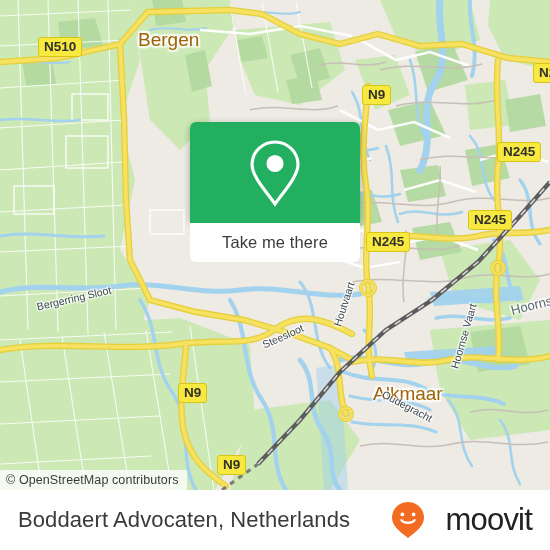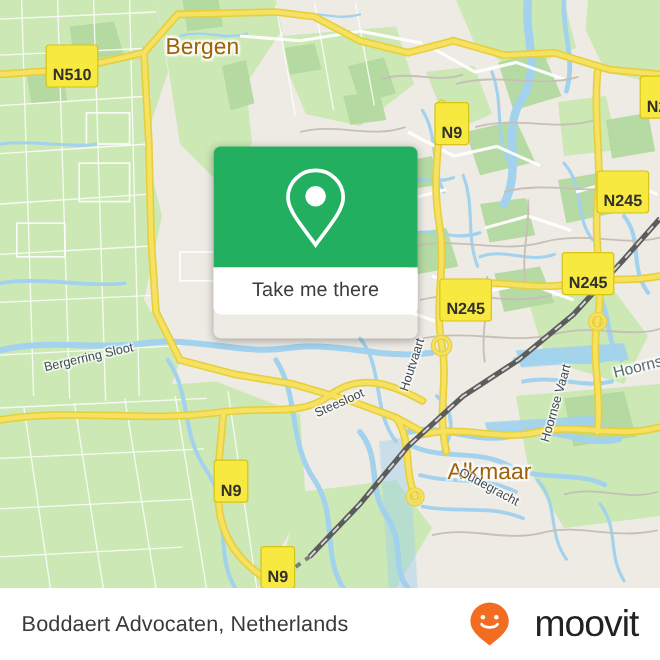--- a/index.html
+++ b/index.html
@@ -21,21 +21,21 @@
   #attribution {
     position:absolute; left:0; bottom:0;
     background:rgba(255,255,255,0.78);
     padding:3px 8px 3px 6px;
     font-size:12.5px; color:#3a3a3a; letter-spacing:0.1px;
     white-space:nowrap;
   }
 
   
   #card {
-    position:absolute; left:178px; top:122px; width:170px; height:160px;
+    position:absolute; left:190px; top:122px; width:170px; height:100px;
     border-radius:6px; overflow:visible;
     box-shadow:0 2px 7px rgba(0,0,0,0.30);
     z-index:40;
   }
   #card-top {
     height:101px; background:#22b060;
     border-radius:6px 6px 0 0;
     display:flex; align-items:center; justify-content:center;
   }
   #card-bottom {
@@ -54,21 +54,21 @@
     border-top:9px solid #ffffff;
     filter:drop-shadow(0 2px 2px rgba(0,0,0,0.18));
   }
 
   
   #footer {
     position:absolute; left:0; top:490px; width:550px; height:60px;
     background:#ffffff; display:flex; align-items:center;
     justify-content:space-between; padding:0 18px 0 18px;
   }
-  #footer-title { font-size:18px; color:#3a3a3a; letter-spacing:0.1px; }
+  #footer-title { font-size:22px; color:#3a3a3a; letter-spacing:0.1px; }
   #brand { display:flex; align-items:center; gap:20px; }
   #brand-word { font-size:31px; color:#222222; letter-spacing:-0.8px; font-weight:400; }
 
   
   .lbl { position:absolute; white-space:nowrap; }
   .city {
     font-size:19px; color:#a16207;
     text-shadow:
       -1.6px -1.6px 1.6px #fff, 1.6px -1.6px 1.6px #fff,
       -1.6px 1.6px 1.6px #fff, 1.6px 1.6px 1.6px #fff,
@@ -83,21 +83,21 @@
   .big-water-lbl {
     font-size:13px; color:#5b6a75;
     text-shadow:
       -1.6px -1.6px 1.6px #fff, 1.6px -1.6px 1.6px #fff,
       -1.6px 1.6px 1.6px #fff, 1.6px 1.6px 1.6px #fff;
   }
   
   .shield {
     position:absolute;
     background:#f7e93f; border:1.6px solid #d6c417;
-    border-radius:3px; padding:17px 5px 2px 5px;
+    border-radius:3px; padding:1px 5px 2px 5px;
     font-size:13.5px; font-weight:bold; color:#31302c;
     line-height:1.12;
   }
 </style>
 </head>
 <body>
 
 <div id="app">
 
   <div id="map">
@@ -297,20 +297,21 @@
 
     <div class="shield" style="left:38px; top:37px;">N510</div>
     <div class="shield" style="left:362px; top:85px;">N9</div>
     <div class="shield" style="left:533px; top:63px;">N245</div>
     <div class="shield" style="left:468px; top:210px;">N245</div>
     <div class="shield" style="left:366px; top:232px;">N245</div>
     <div class="shield" style="left:497px; top:142px;">N245</div>
     <div class="shield" style="left:178px; top:383px;">N9</div>
     <div class="shield" style="left:217px; top:455px;">N9</div>
 
+    <div id="attribution">© OpenStreetMap contributors</div>
   </div>
 
   <div id="card">
     <div id="card-top">
       <svg width="56" height="70" viewBox="0 0 56 70">
         <path d="M28 4 C15.3 4 5 14.1 5 26.6 C5 38 18 52 28 66 C38 52 51 38 51 26.6 C51 14.1 40.7 4 28 4 Z" fill="none" stroke="#ffffff" stroke-width="3.1"></path>
         <circle cx="28" cy="25.5" r="8.6" fill="#ffffff"></circle>
       </svg>
     </div>
     <div id="card-bottom">

